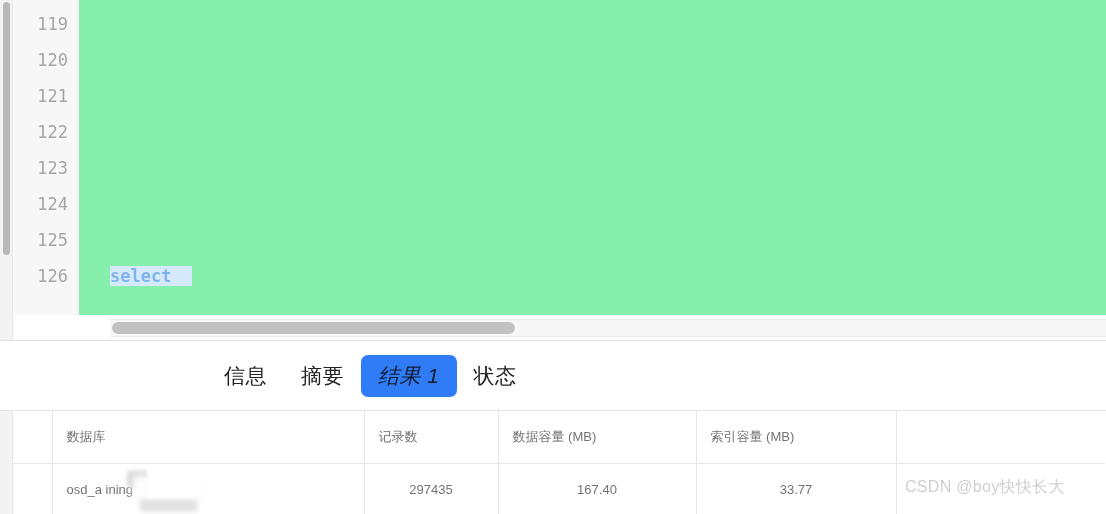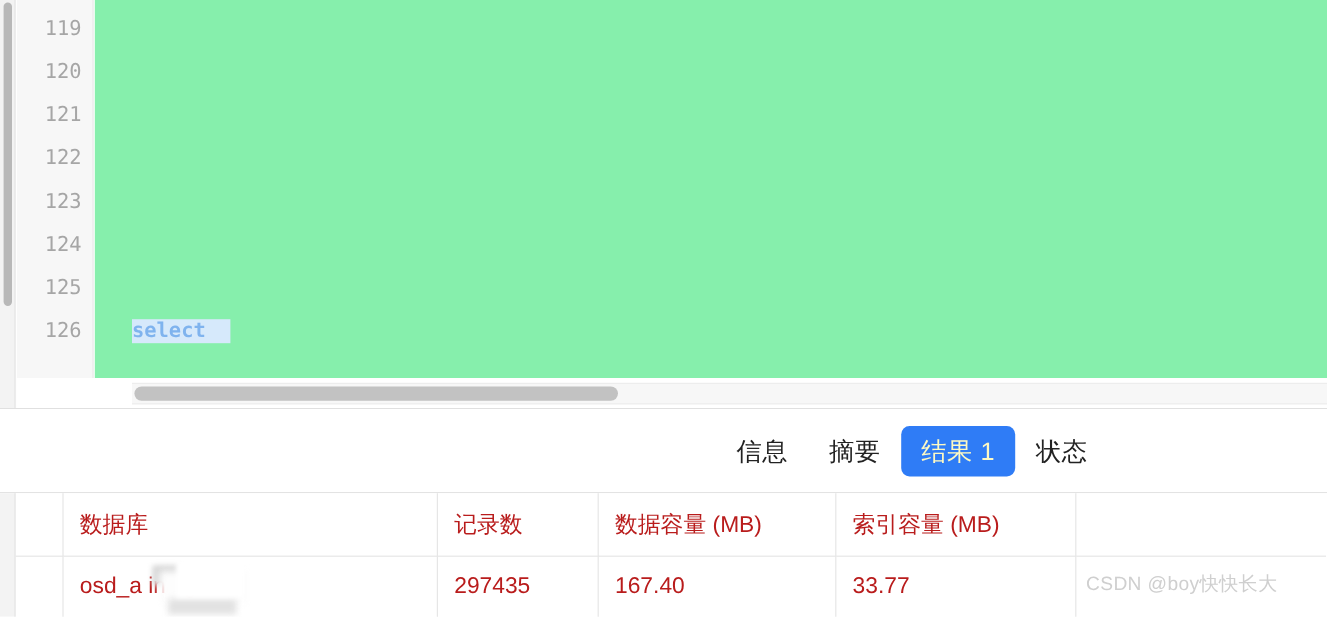--- a/index.html
+++ b/index.html
@@ -84,36 +84,36 @@
   }
   .editor-bottom-border {
     position: absolute; left: 0; top: 340px; width: 1106px; height: 1px;
     background: #e0e0e0;
   }
 
   
   .tabs-bar {
     position: absolute; left: 0; top: 341px; width: 1106px; height: 70px;
     background: #ffffff;
-    display: flex; align-items: center; justify-content: center;
+    display: flex; align-items: center; 
   }
   .tabs {
     display: flex; align-items: center; gap: 0px;
     transform: translateX(207px);
   }
   .tab {
     font-size: 21px; color: #222222;
     padding: 7px 17px;
     border-radius: 7px;
     cursor: pointer;
     white-space: nowrap;
     letter-spacing: 0.5px;
   }
   .tab.active {
-    background: #2f7cf6; color: #fef9c3;
+    background: #2f7cf6; color: #0f172a; font-style: italic;
   }
   .tabs-bottom-border {
     position: absolute; left: 0; top: 410px; width: 1106px; height: 1px;
     background: #e3e3e3;
   }
 
   
   .grid-wrap {
     position: absolute; left: 0; top: 411px; width: 1106px; height: 103px;
     background: #ffffff;
@@ -122,38 +122,38 @@
     position: absolute; left: 0; top: 0; width: 13px; height: 103px;
     background: #f3f3f3; border-right: 1px solid #e4e4e4;
   }
   .grid-table {
     position: absolute; left: 13px; top: 0; right: 0;
     border-collapse: collapse;
     table-layout: fixed;
   }
   .grid-table th, .grid-table td {
     height: 52px;
-    font-size: 19px;
+    font-size: 13px;
     font-weight: normal;
-    color: #b91c1c;
+    color: #737373;
     border-right: 1px solid #e6e6e6;
     border-bottom: 1px solid #e6e6e6;
     padding: 0 14px;
     overflow: hidden;
     white-space: nowrap;
   }
   .grid-table th { text-align: left; vertical-align: middle; }
   .grid-table td { vertical-align: middle; }
   .col-rownum { width: 39px; padding: 0 !important; border-right: 1px solid #e6e6e6; }
   .col-db     { width: 312px; }
   .col-rows   { width: 134px; }
   .col-data   { width: 198px; }
   .col-idx    { width: 200px; }
   .col-pad    { width: 209px; border-right: none !important; }
-  .num-cell { text-align: left; }
+  .num-cell { text-align: center; }
 
   
   .redaction {
     position: absolute;
     left: 127px; top: 466px; width: 83px; height: 48px;
     pointer-events: none;
   }
   .redaction .b1 {
     position: absolute; left: 0px; top: 5px; width: 22px; height: 17px;
     background: #d8d8d8; filter: blur(2px);

